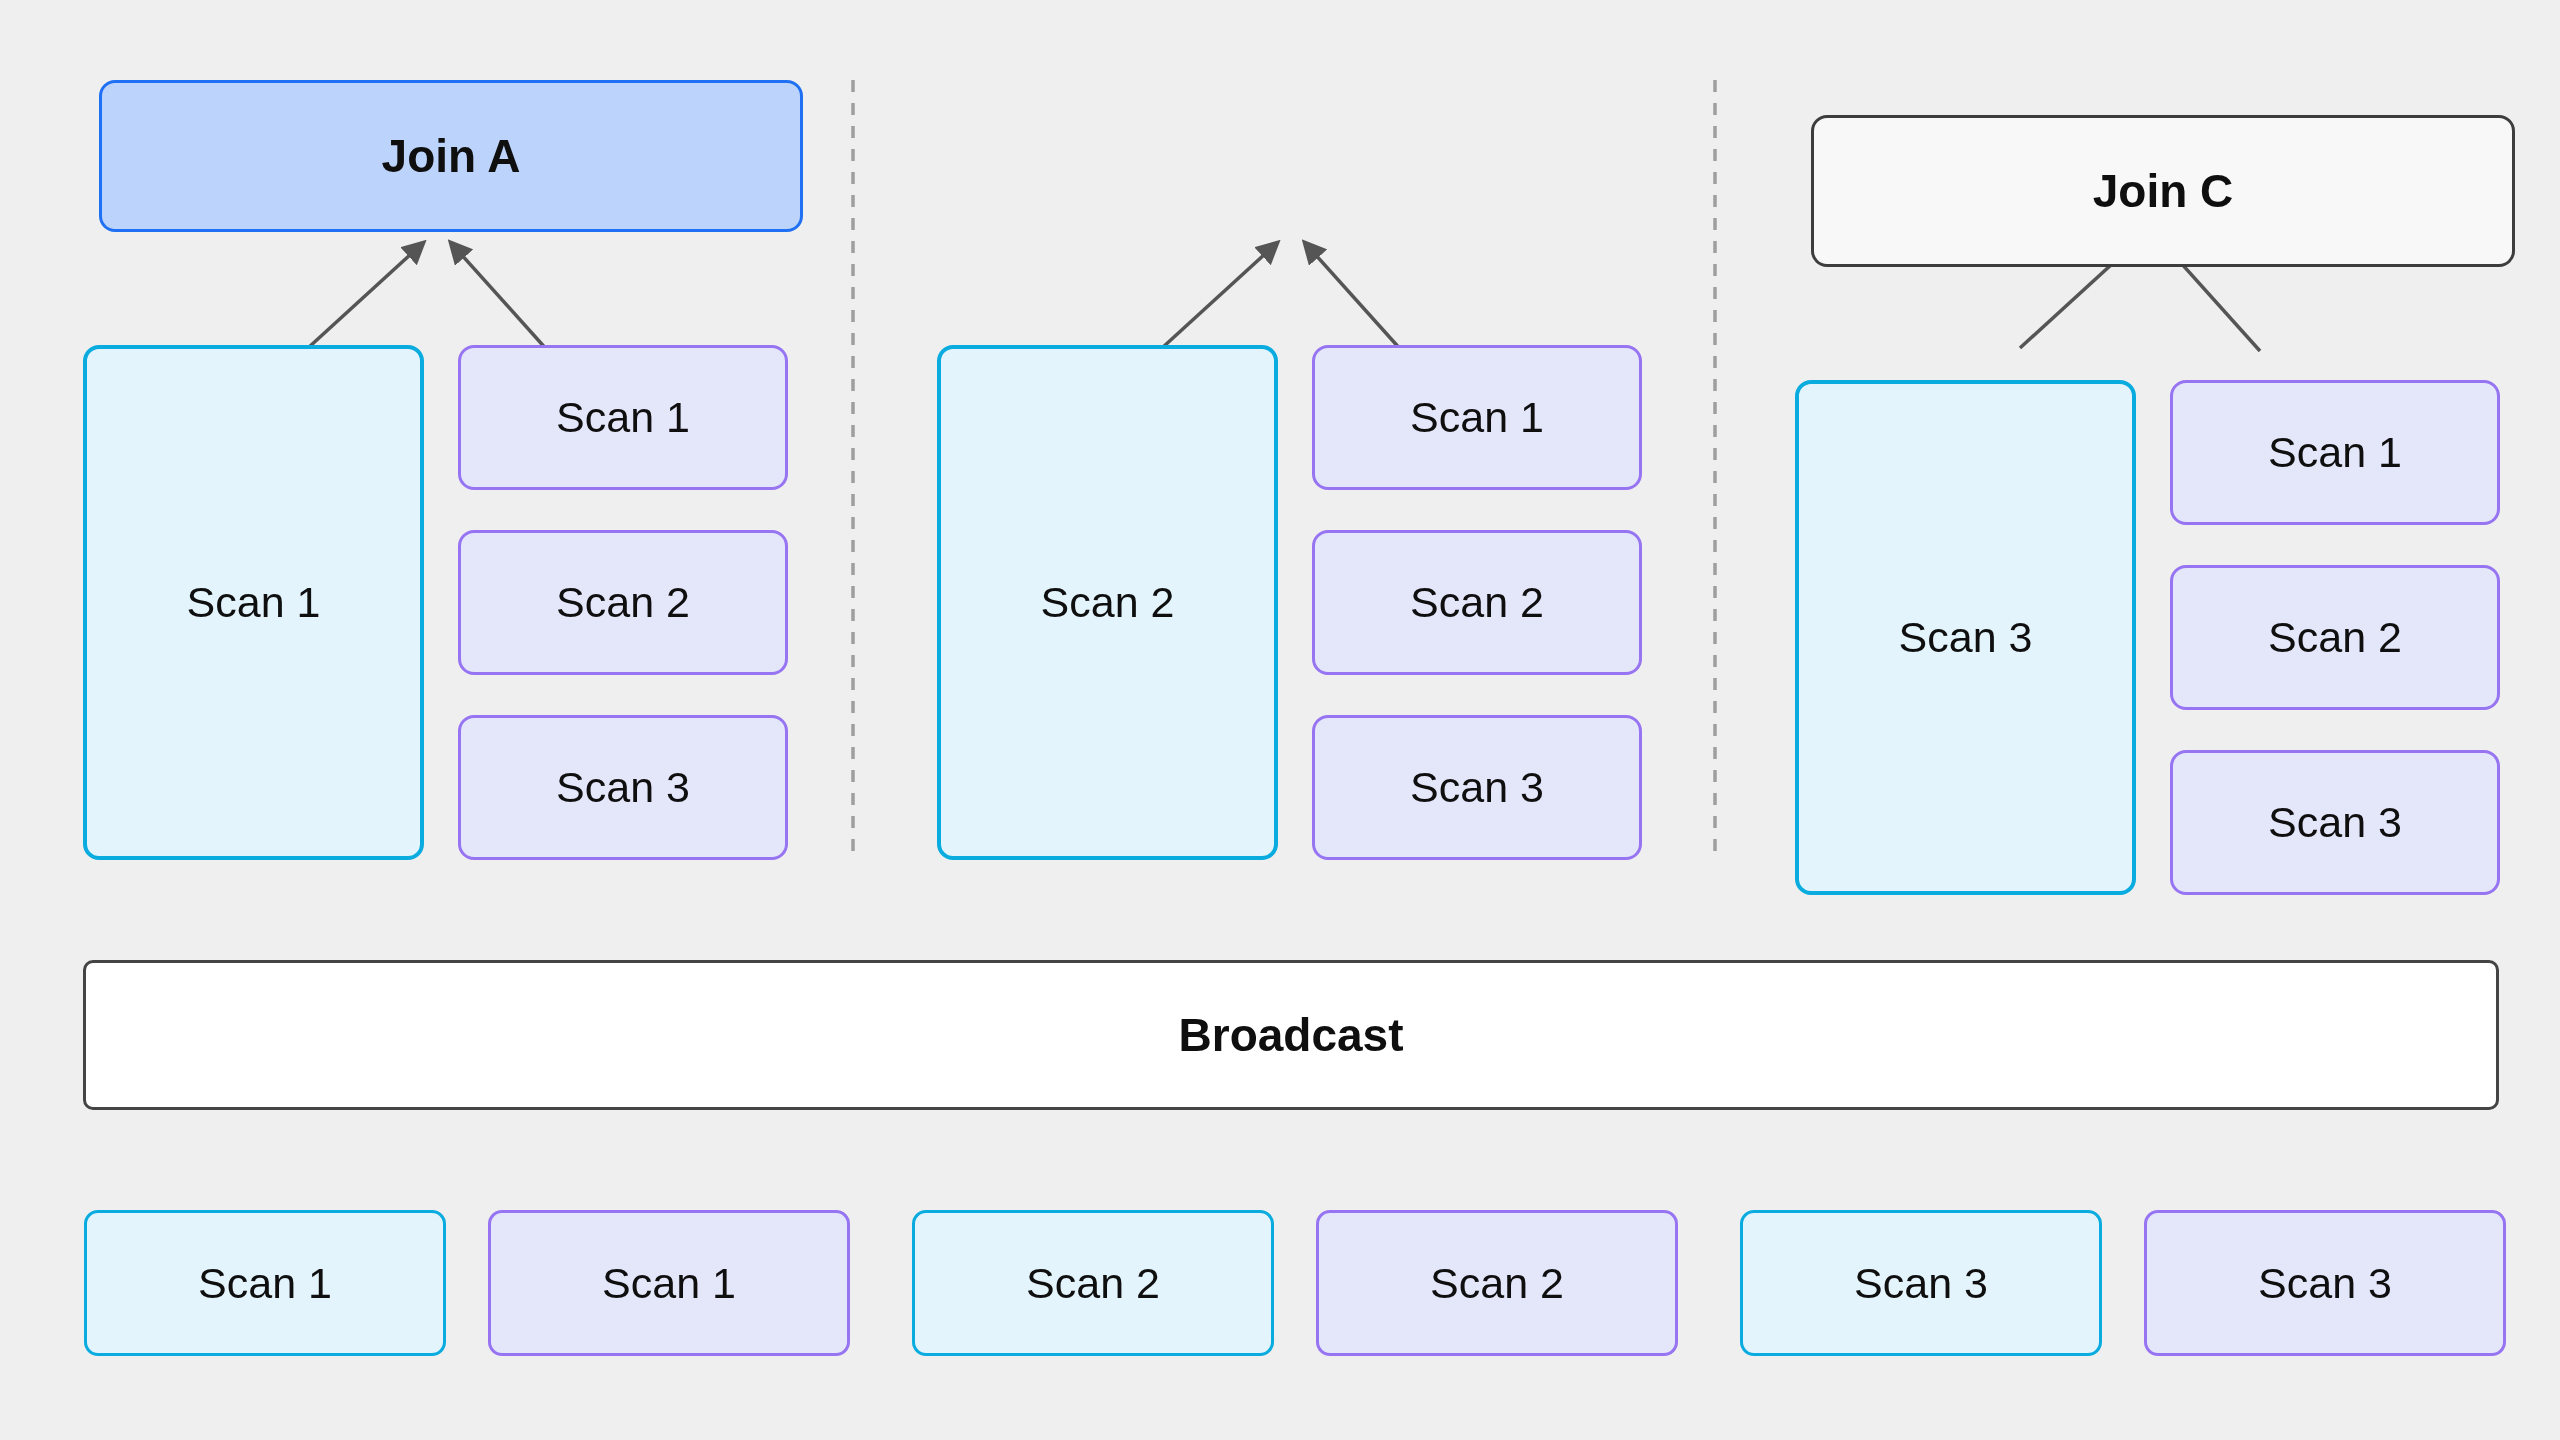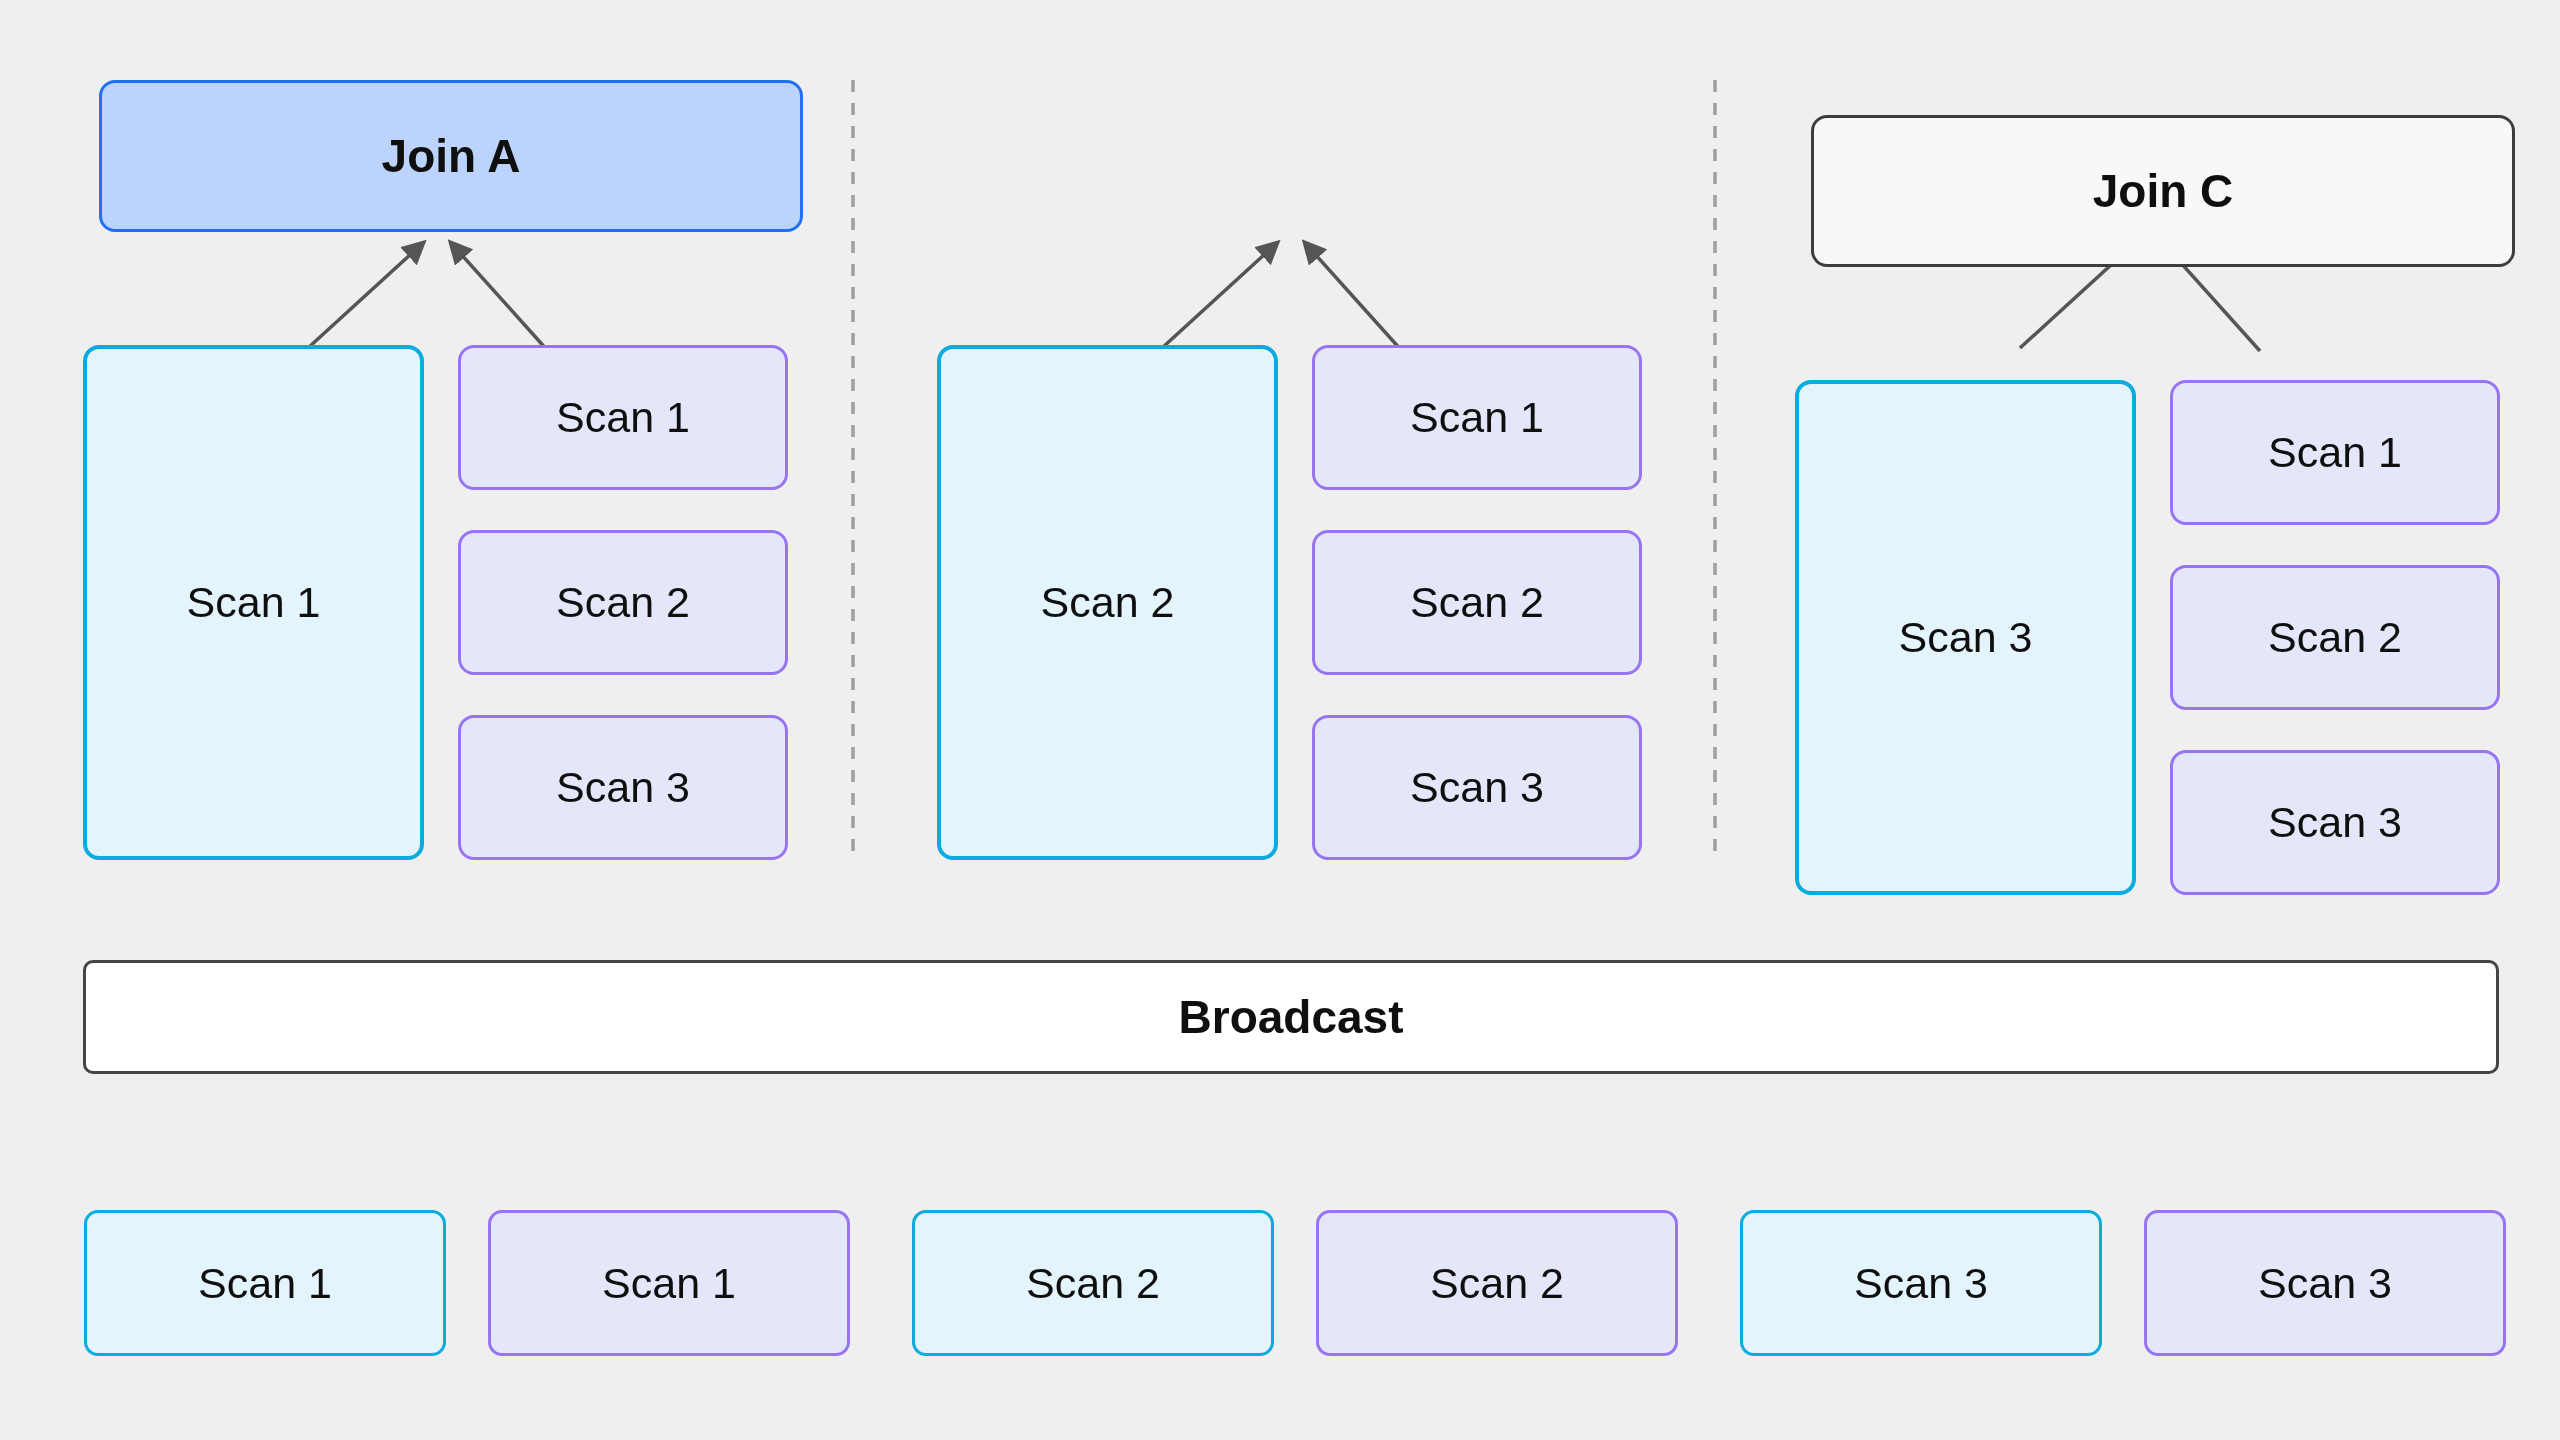--- a/index.html
+++ b/index.html
@@ -66,21 +66,21 @@
     border-radius: 16px;
     font-size: 43px;
   }
   .s0 { top: 265px; }
   .s1 { top: 450px; }
   .s2 { top: 635px; }
 
   .broadcast {
     position: absolute;
     left: 83px; top: 960px;
-    width: 2416px; height: 114px;
+    width: 2416px; height: 150px;
     background: #ffffff;
     border: 3px solid #444444;
     border-radius: 10px;
     font-size: 46px;
     font-weight: bold;
   }
   .leaf {
     position: absolute;
     top: 1210px;
     width: 362px; height: 146px;

